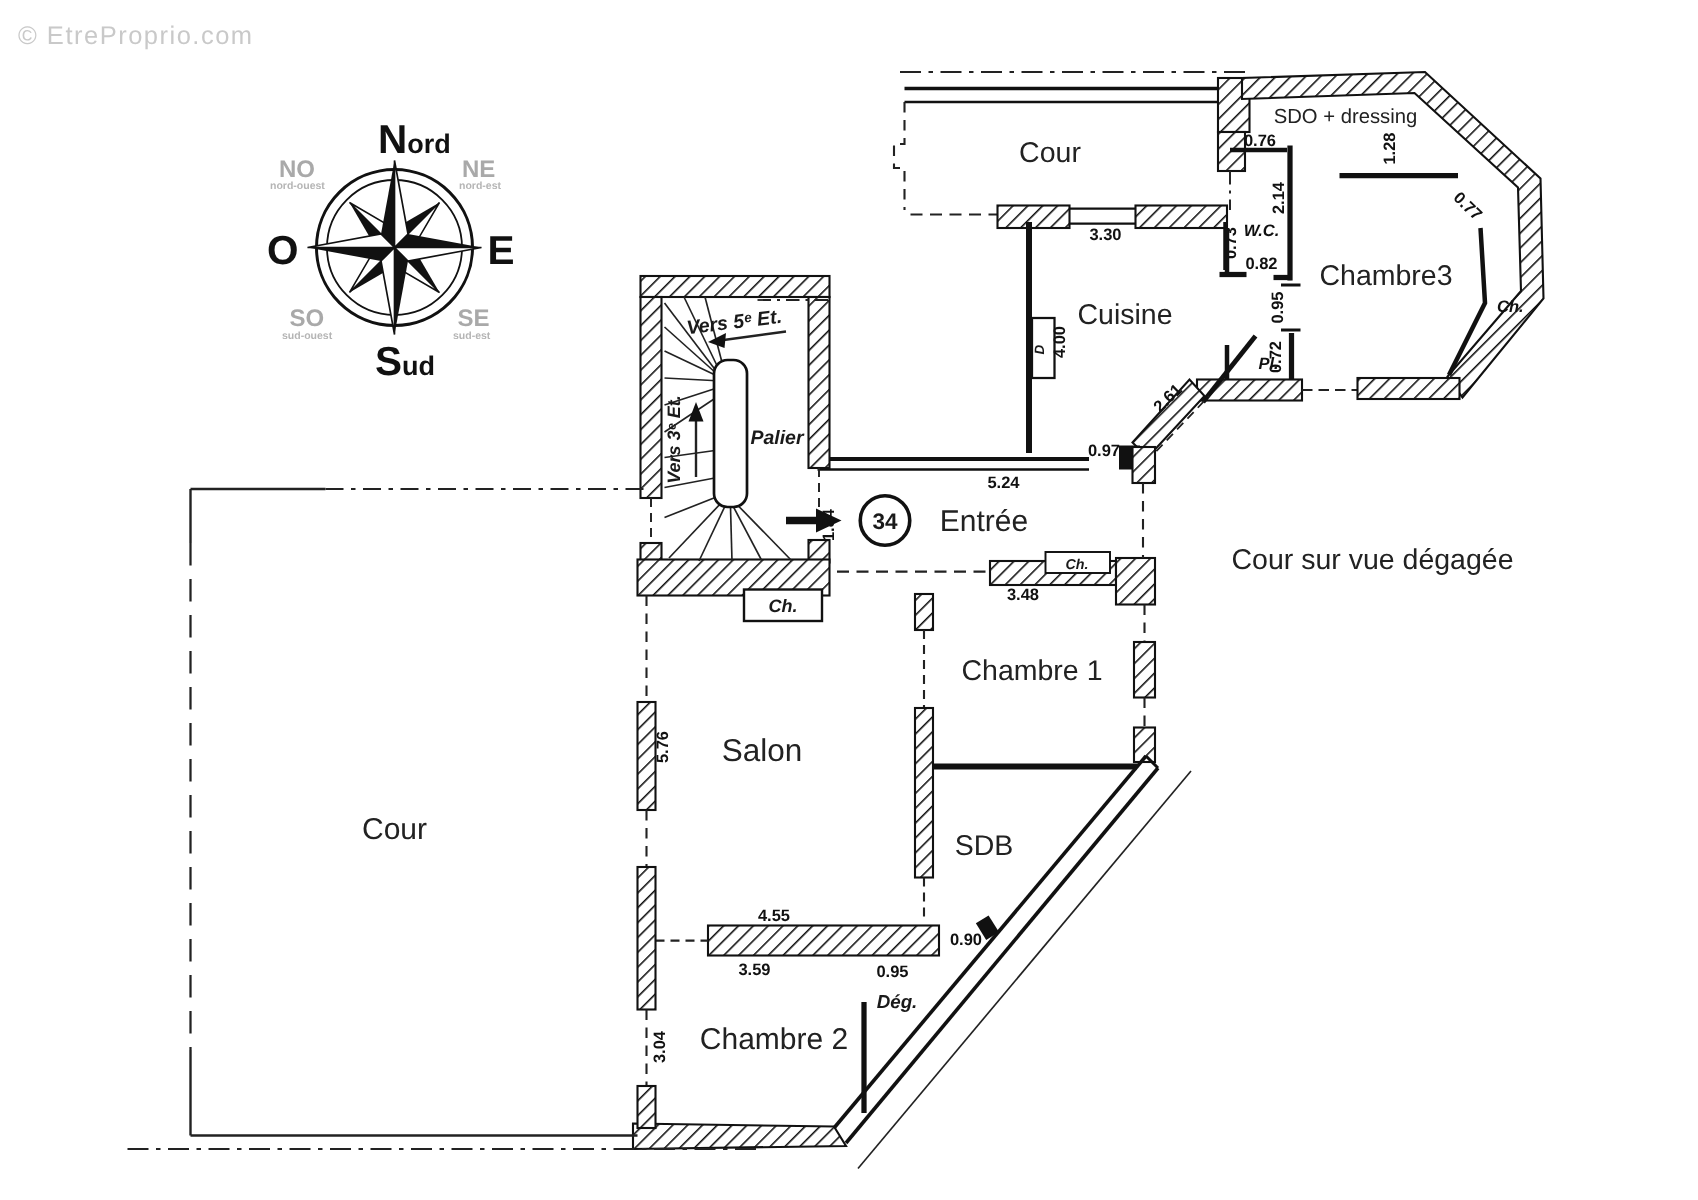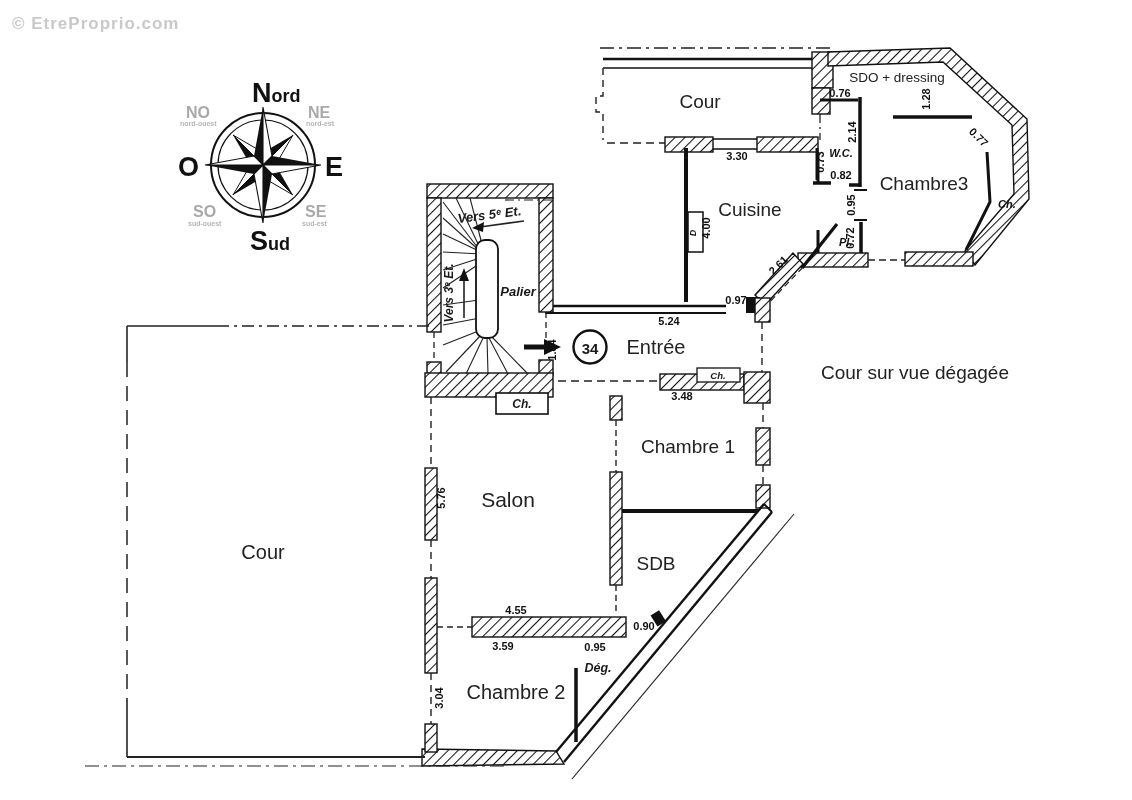--- a/index.html
+++ b/index.html
@@ -1,17 +1,17 @@
 <!DOCTYPE html>
 <html><head>
 <meta charset="utf-8">
 <style>
   html,body{margin:0;padding:0;background:#ffffff;width:1132px;height:800px;overflow:hidden;}
   #stage{position:relative;width:1132px;height:800px;background:#ffffff;font-family:"Liberation Sans",sans-serif;}
-  #watermark{position:absolute;left:12px;top:14px;font-size:17px;font-weight:bold;color:#c9c9c9;letter-spacing:1px;text-align:center;}
+  #watermark{position:absolute;left:12px;top:14px;font-size:17px;font-weight:normal;color:#c9c9c9;letter-spacing:1px;text-align:center;}
   svg{position:absolute;left:0;top:0;}
   text{fill:#1a1a1a;font-family:"Liberation Sans",sans-serif;}
   .room{font-size:19px;fill:#222;}
   .room-lg{font-size:20px;fill:#222;}
   .dim{font-size:11px;font-weight:bold;fill:#111;}
   .small-italic{font-size:11px;font-weight:bold;font-style:italic;fill:#111;}
   .wall{fill:url(#h);stroke:#111;stroke-width:1.4;}
   .bold-line{stroke:#111;fill:none;}
   .thin{stroke:#222;fill:none;}
   .compass-big{font-size:27px;font-weight:bold;fill:#111;}

